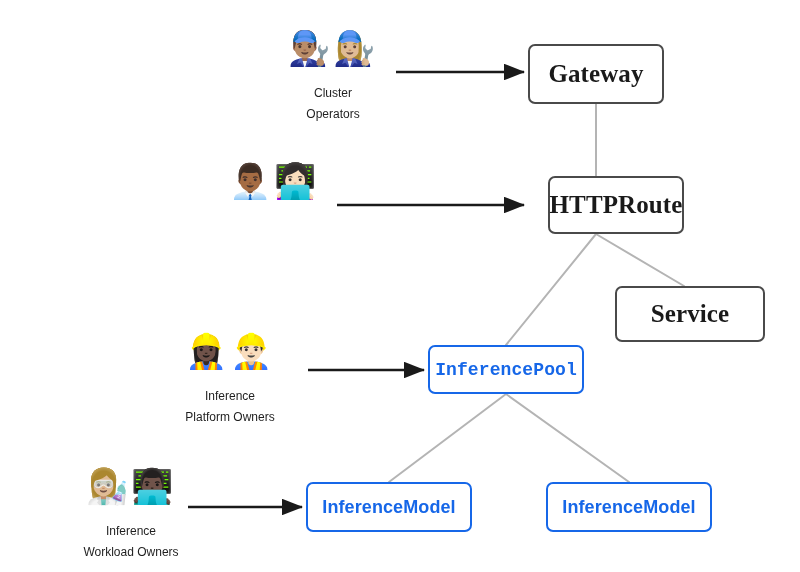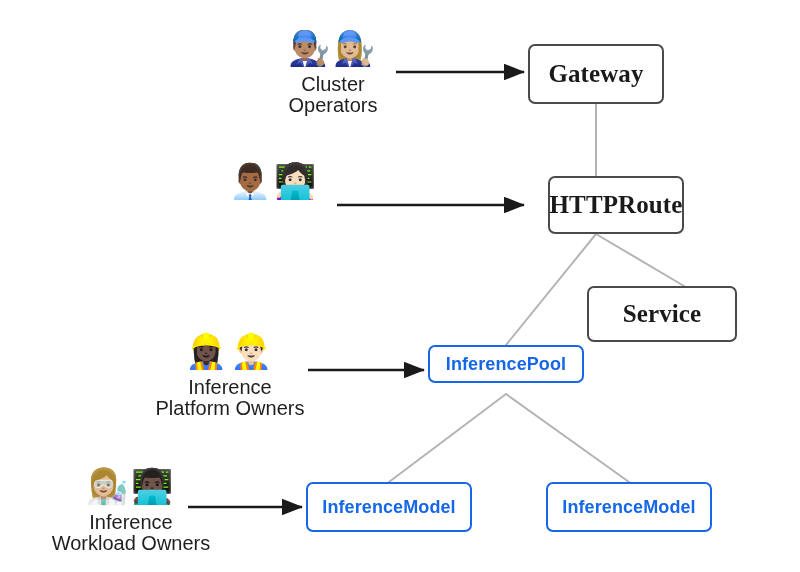--- a/index.html
+++ b/index.html
@@ -54,22 +54,22 @@
     z-index: 3;
   }
   .persona-emoji {
     font-size: 34px;
     line-height: 40px;
     letter-spacing: 2px;
     white-space: nowrap;
     font-family: "DejaVu Sans", sans-serif;
   }
   .persona-label {
-    margin-top: 6px;
-    font-size: 20px;
+    margin-top: 15px;
+    font-size: 12px;
     line-height: 21px;
     color: #1f1f1f;
     text-align: center;
     white-space: pre-line;
   }
 </style>
 </head>
 <body>
 
 <div id="canvas" style="background: rgb(255, 255, 255);">
@@ -95,24 +95,24 @@
       </g>
   </svg>
 
   <div id="nodes-layer">
       <div class="node dark" style="left: 528px; top: 44px; width: 136px; height: 60px;">
         <span>Gateway</span>
       </div>
       <div class="node dark" style="left: 548px; top: 176px; width: 136px; height: 58px;">
         <span>HTTPRoute</span>
       </div>
-      <div class="node dark" style="left: 587px; top: 286px; width: 150px; height: 56px;">
+      <div class="node dark" style="left: 615px; top: 286px; width: 150px; height: 56px;">
         <span>Service</span>
       </div>
-      <div class="node blue" style="left: 428px; top: 345px; width: 156px; height: 38px;">
+      <div class="node blue" style="left: 428px; top: 345px; width: 156px; height: 49px; font-family: Liberation Mono, monospace;">
         <span>InferencePool</span>
       </div>
       <div class="node blue" style="left: 306px; top: 482px; width: 166px; height: 50px;">
         <span>InferenceModel</span>
       </div>
       <div class="node blue" style="left: 546px; top: 482px; width: 166px; height: 50px;">
         <span>InferenceModel</span>
       </div>
     </div>
   <div id="personas-layer">

